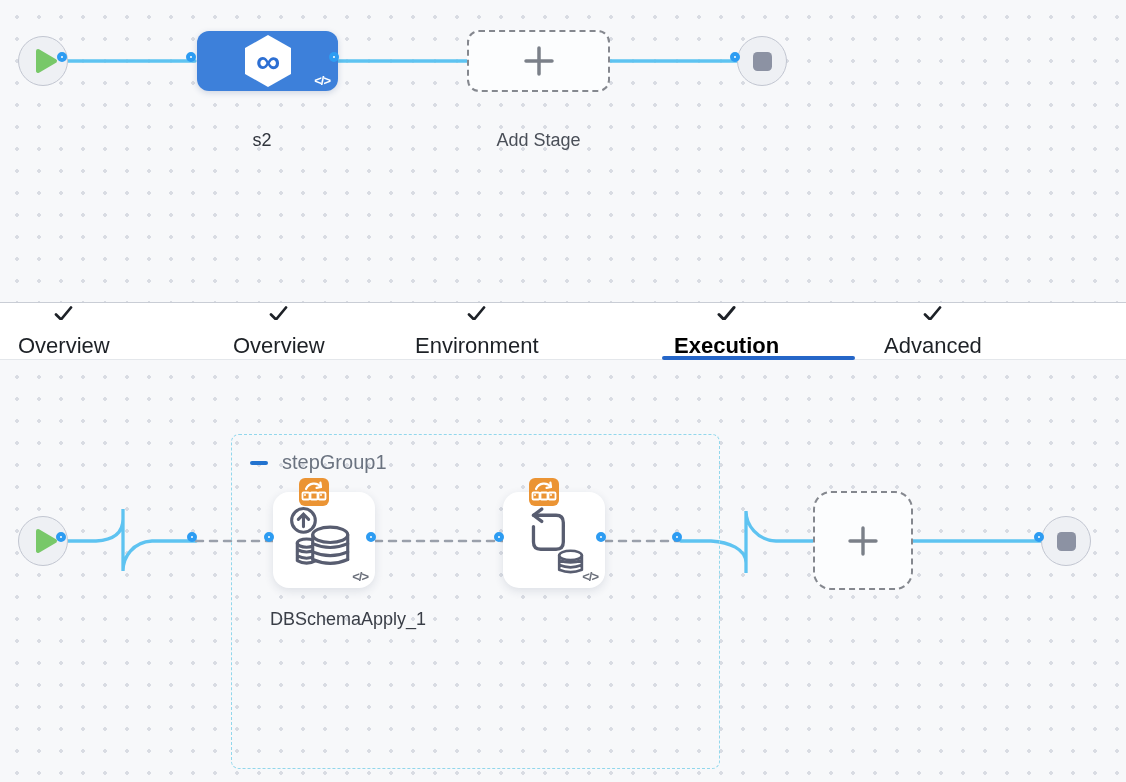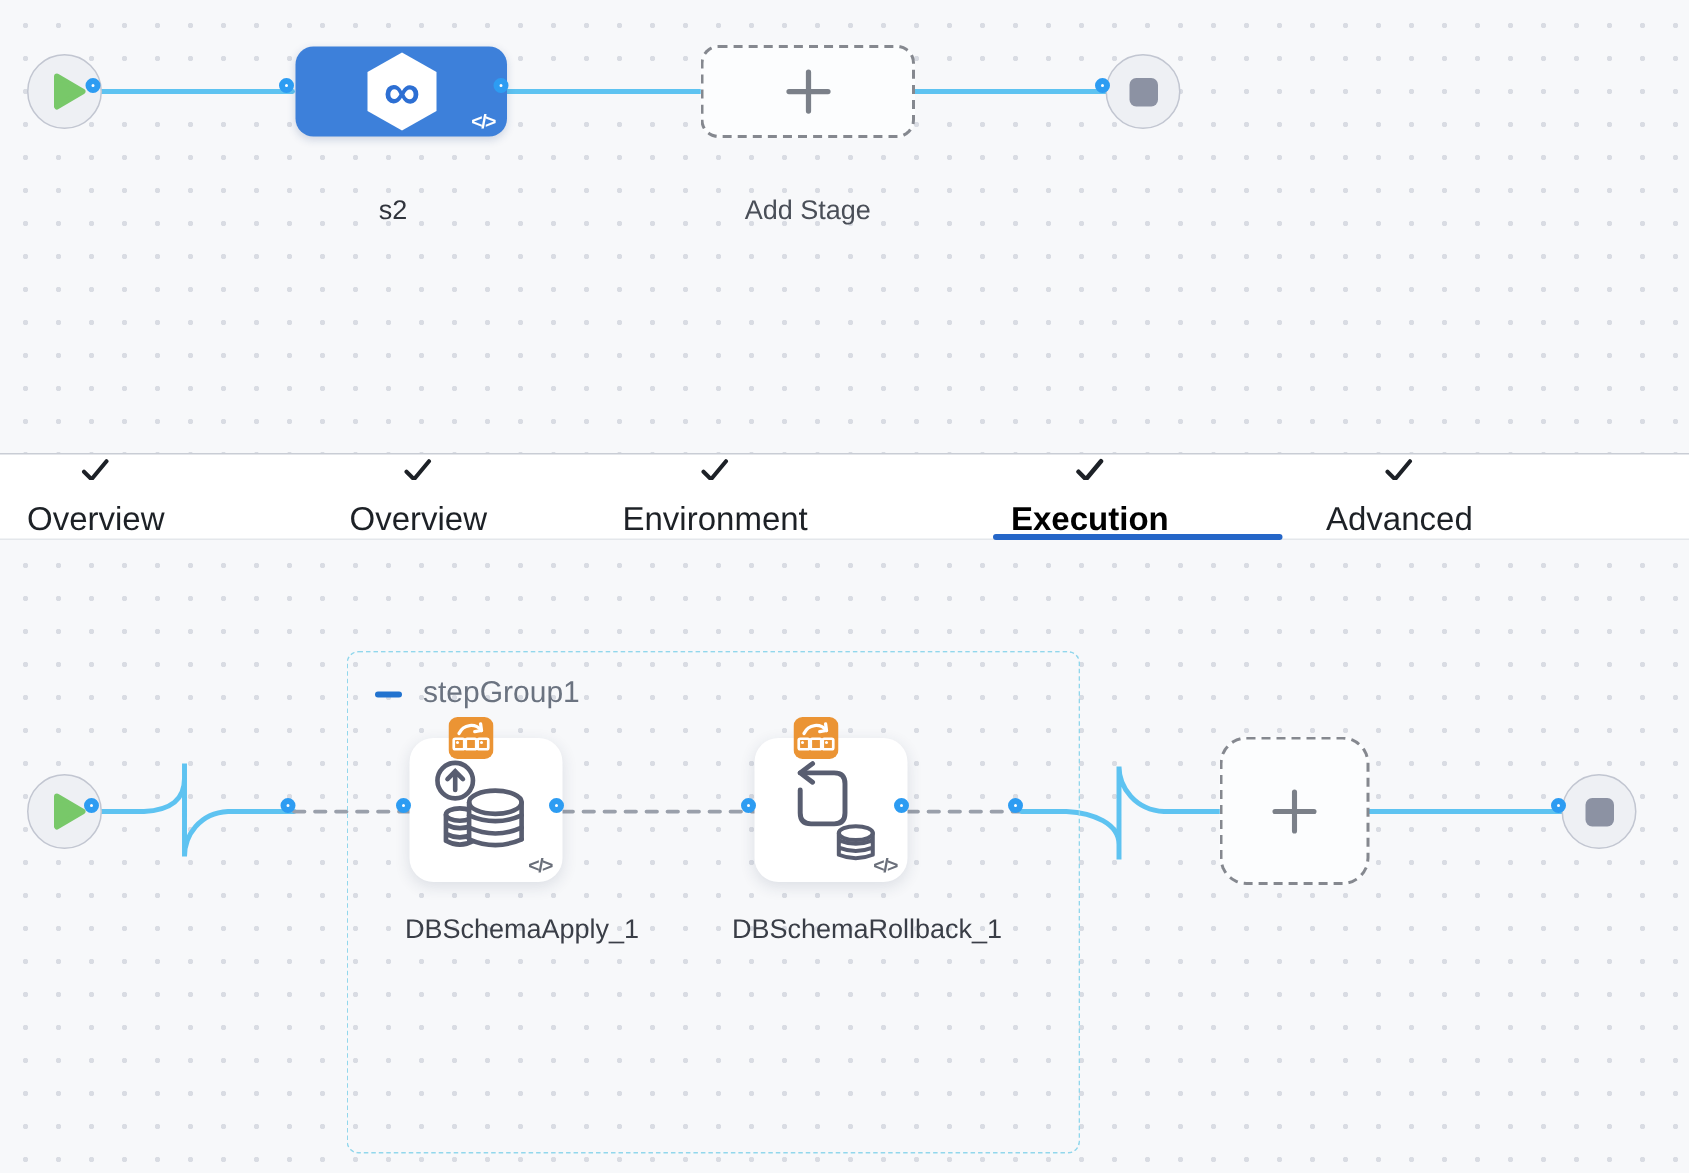--- a/index.html
+++ b/index.html
@@ -229,14 +229,13 @@
   <span class="port" style="left:56px;   top:172px;"></span>
   <span class="port" style="left:187px;  top:172px;"></span>
   <span class="port" style="left:264px;  top:172px;"></span>
   <span class="port" style="left:366px;  top:172px;"></span>
   <span class="port" style="left:494px;  top:172px;"></span>
   <span class="port" style="left:596px;  top:172px;"></span>
   <span class="port" style="left:672px;  top:172px;"></span>
   <span class="port" style="left:1034px; top:172px;"></span>
 
   <div class="step-label" style="left:233px;">DBSchemaApply_1</div>
-  <div class="step-label" style="left:463px;">DBSchemaRollback_1</div>
 </div>
 
 </body></html>

